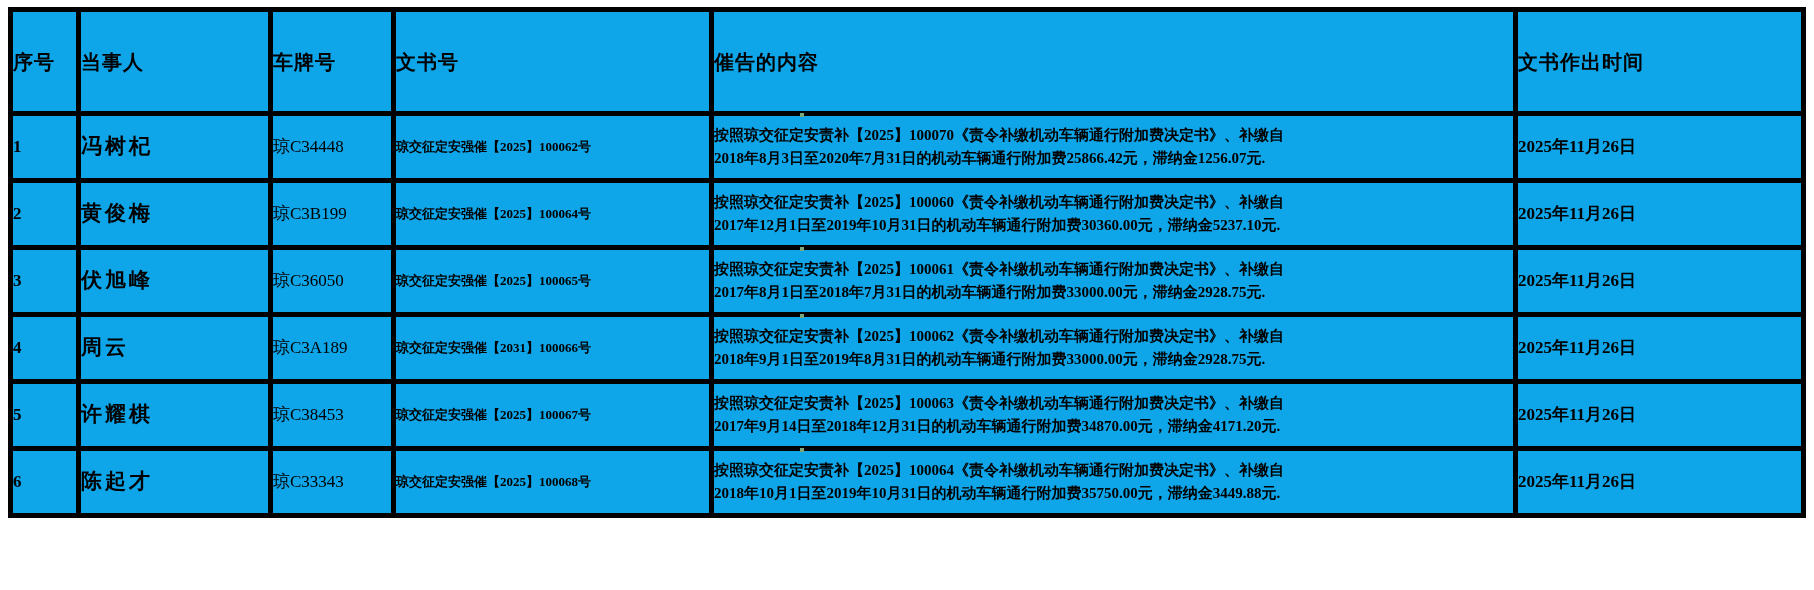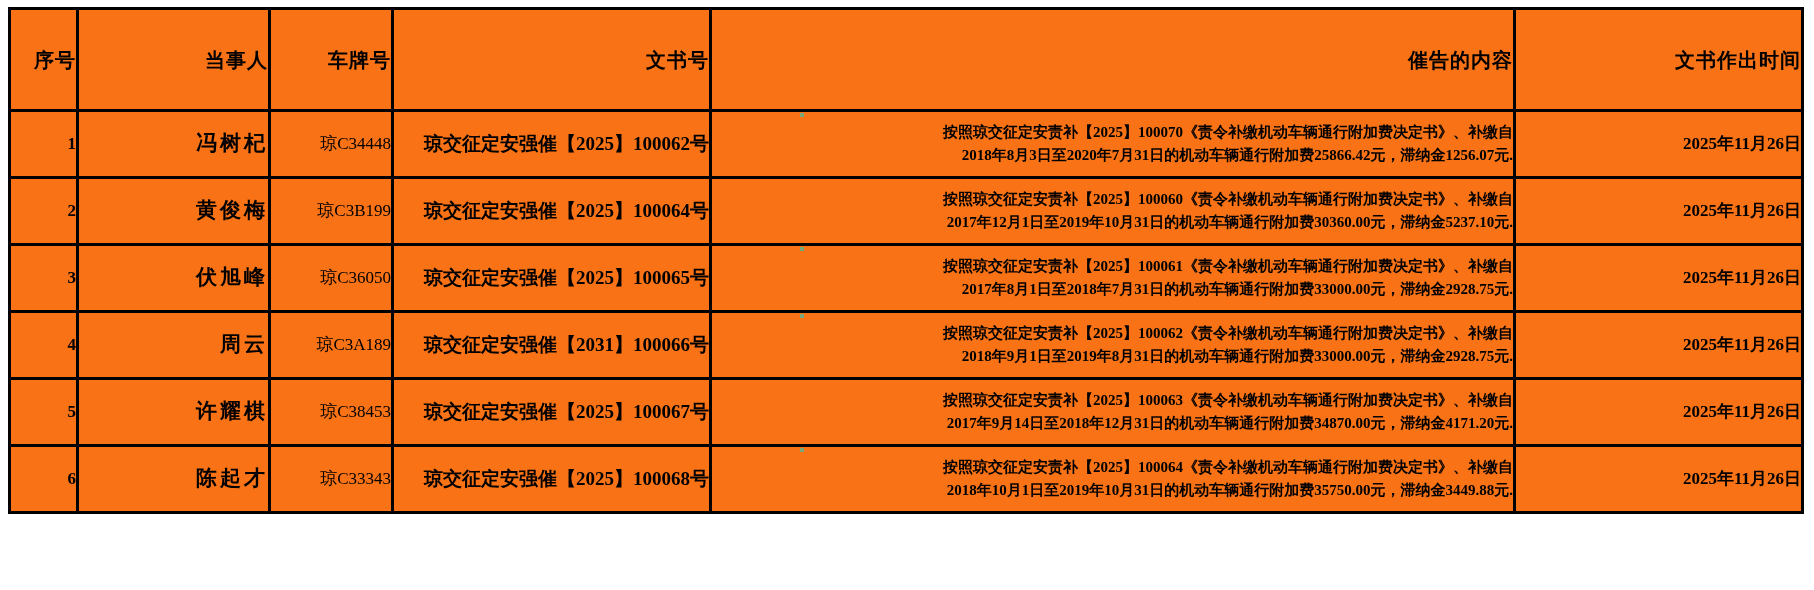--- a/index.html
+++ b/index.html
@@ -23,25 +23,25 @@
   table.notice-table {
     border-collapse: collapse;
     table-layout: fixed;
     width: 1793px;
     margin-left: 8px;
     margin-top: 7px;
     background: #ffffff;
   }
   table.notice-table td,
   table.notice-table th {
-    border: 3px solid #000000;
+    border: 5px solid #000000;
     padding: 0;
     vertical-align: middle;
-    text-align: right;
-    background: #f97316;
+    text-align: left;
+    background: #0ea5e9;
   }
   
   col.c-seq      { width: 68px; }
   col.c-party    { width: 192px; }
   col.c-plate    { width: 123px; }
   col.c-docno    { width: 318px; }
   col.c-content  { width: 804px; }
   col.c-date     { width: 288px; }
 
   thead th {
@@ -69,21 +69,21 @@
   td.party-cell {
     font-size: 21px;
     font-weight: bold;
     letter-spacing: 3px;
   }
   td.plate-cell {
     font-size: 17px;
     font-weight: normal;
   }
   td.docno-cell {
-    font-size: 19px;
+    font-size: 13px;
     font-weight: bold;
   }
   td.content-cell {
     font-size: 15px;
     font-weight: bold;
     text-align: center;
     padding: 4px 9px;
     line-height: 1.55;
   }
   td.content-cell .line {

